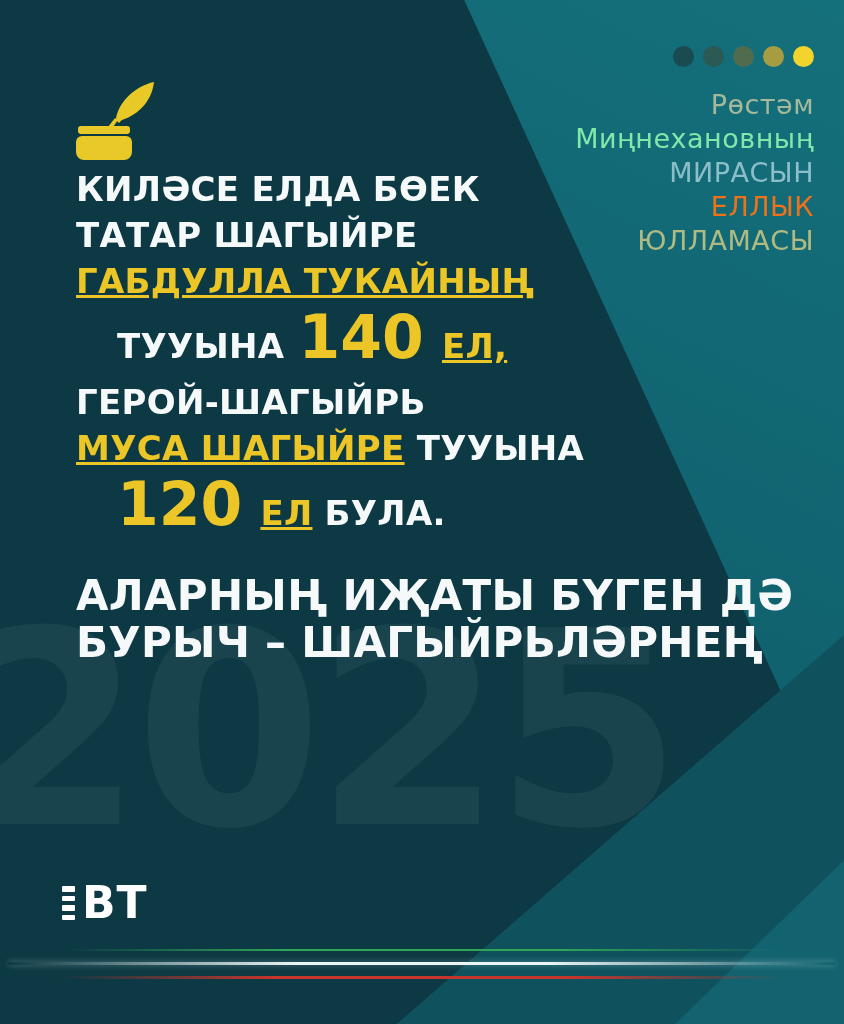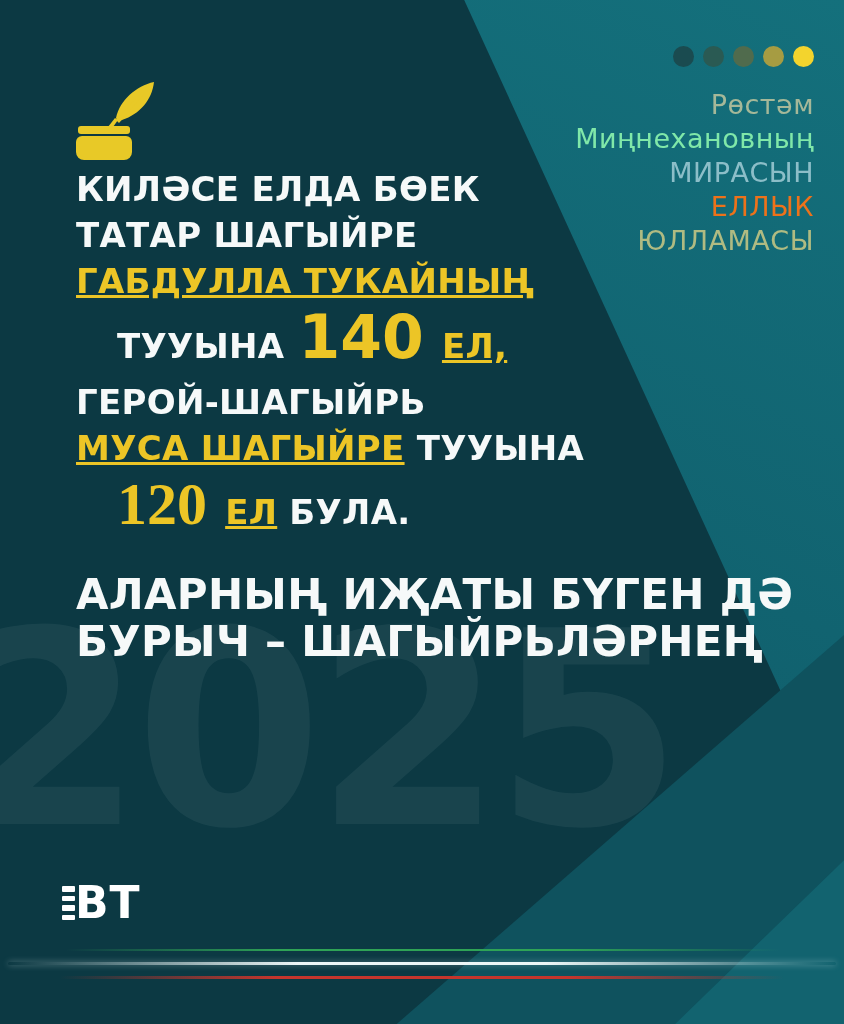--- a/index.html
+++ b/index.html
@@ -54,25 +54,25 @@
     position:absolute; left:76px; top:166px; width:560px;
     color: var(--text_white,#f6f9f9);
     font-weight:bold;
     letter-spacing:0.3px;
   }
   .h-line { font-size:34px; line-height:46px; white-space:nowrap; }
   .h-big  { font-size:34px; line-height:66px; white-space:nowrap;margin-left:41px; }
   .yellow { color: var(--accent_yellow,#ecc526); text-decoration: underline; }
   .white  { color: var(--text_white,#f6f9f9); }
   .num    { font-size:60px; color: var(--accent_yellow,#f0ca28); letter-spacing:0; margin:0 6px 0 2px; }
-  .num-first { margin-left:0;font-family:Liberation Serif, serif; }
+  .num-first { margin-left:0; }
   .paragraph { margin-top:26px; }
   .p-line { font-size:42px; line-height:47px; white-space:nowrap; }
   
-  .logo { position:absolute; left:62px; top:886px; display:flex; align-items:center; color:#fff; }
+  .logo { position:absolute; left:62px; top:886px; display:flex; align-items:center; gap:7px; color:#fff; }
   .logo-bars { display:flex; flex-direction:column; gap:4px; }
   .logo-bars i { display:block; width:13px; height:5.5px; background:#fff; border-radius:1px; }
   .logo-text { font-size:44px; font-weight:bold; line-height:34px; letter-spacing:1px; }
   
   .flag-line { position:absolute; border-radius:2px; }
   .flag-green {
     left:66px; top:949px; width:714px; height:2px;
     background: linear-gradient(90deg, transparent 0%, var(--flag_green,#2fa356) 30%, var(--flag_green,#2fa356) 70%, transparent 100%);
   }
   .flag-white {

